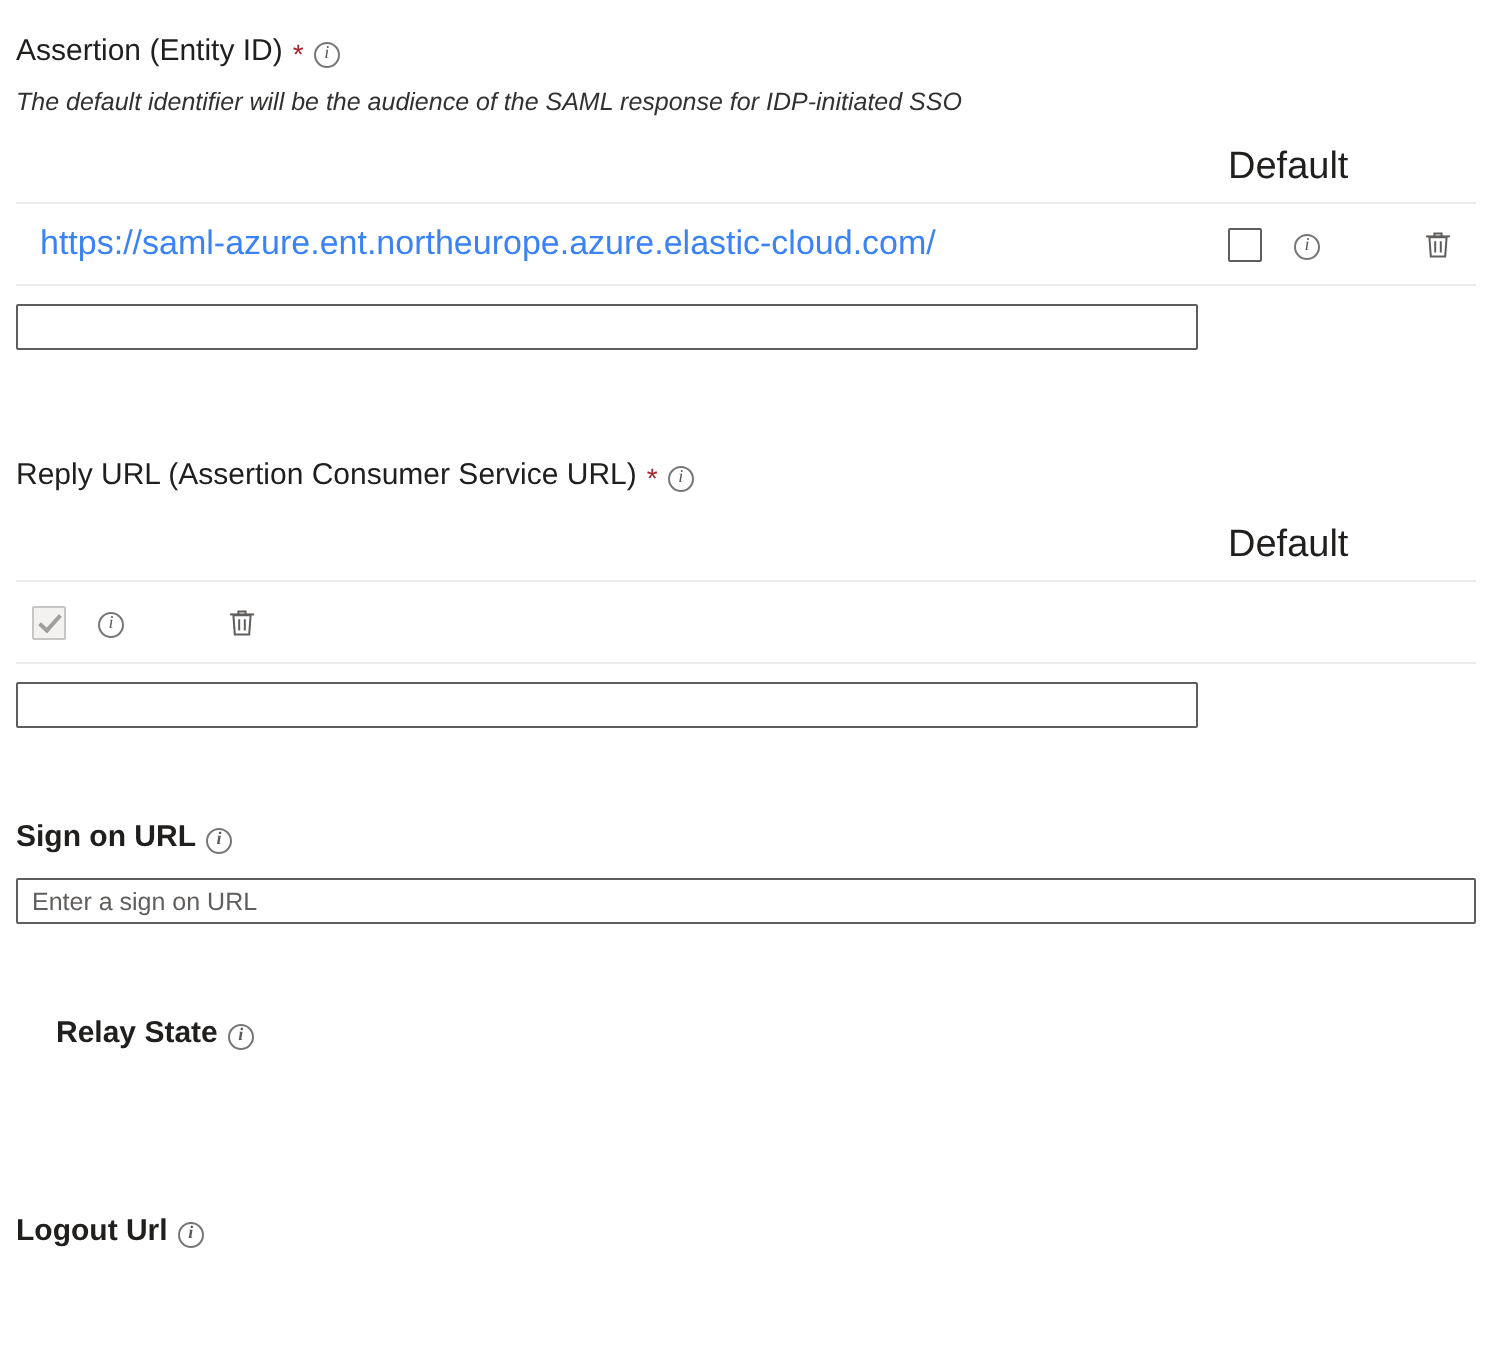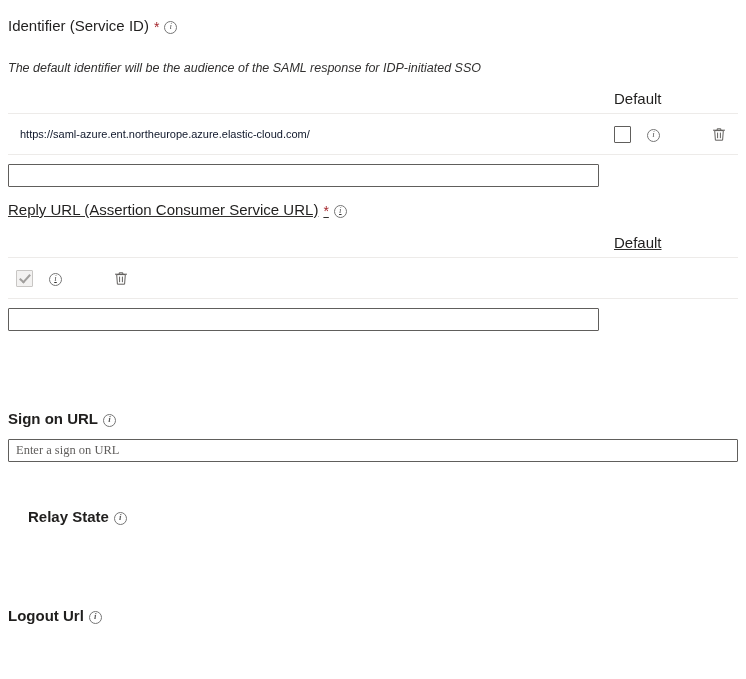--- a/index.html
+++ b/index.html
@@ -37,21 +37,21 @@
     color: #a4262c;
     font-size: 14px;
     line-height: 14px;
     position: relative;
     top: 1px;
   }
   .hint-text {
     font-style: italic;
     font-size: 12.5px;
     color: #323130;
-    margin-top: 24px;
+    margin-top: 7px;
     line-height: 16px;
   }
 
   
   .info-icon {
     display: inline-flex;
     align-items: center;
     justify-content: center;
     width: 13px;
     height: 13px;
@@ -77,36 +77,36 @@
   }
   .col-head-row {
     display: flex;
     align-items: flex-end;
     border-bottom: 1px solid #edebe9;
     padding-bottom: 6px;
   }
   .col-head-spacer { flex: 1 1 auto; }
   .col-head-default {
     width: 132px;
-    font-size: 15px;
+    font-size: 19px;
     color: #201f1e;
     font-weight: 400;
     padding-left: 8px;
     box-sizing: border-box;
   }
   .value-row {
     display: flex;
     align-items: center;
     border-bottom: 1px solid #edebe9;
     min-height: 40px;
   }
   .value-cell {
     flex: 1 1 auto;
-    font-size: 11px;
-    color: #0f172a;
+    font-size: 17px;
+    color: #3b82f6;
     padding: 0 12px;
     white-space: nowrap;
     overflow: hidden;
     text-overflow: ellipsis;
   }
   .controls-cell {
     width: 132px;
     display: flex;
     align-items: center;
     gap: 16px;
@@ -170,46 +170,46 @@
     border-radius: 1px;
   }
 
   
   .full-input {
     display: block;
     width: 730px;
     height: 23px;
     border: 1px solid #605e5c;
     box-sizing: border-box;
-    font-family: Liberation Serif, serif;
+    font-family: Liberation Sans, sans-serif;
     font-size: 12.5px;
     color: #201f1e;
     padding: 0 7px;
     background: #ffffff;
     outline: none;
     border-radius: 1px;
   }
   .full-input::placeholder { color: #605e5c; }
 
   
   .block-identifier { position: absolute; left: 8px; top: 16px; width: 730px; }
-  .block-reply      { position: absolute; left: 8px; top: 200px; width: 730px; text-decoration: underline; }
+  .block-reply      { position: absolute; left: 8px; top: 228px; width: 730px; }
   .block-signon     { position: absolute; left: 8px; top: 409px; width: 730px; }
   .block-relay      { position: absolute; left: 8px; top: 507px; width: 730px; margin-left: 20px; }
   .block-logout     { position: absolute; left: 8px; top: 606px; width: 730px; }
   .simple-label-row { margin-bottom: 10px; font-weight: bold; }
 </style>
 </head>
 <body>
 
 <div class="page">
 
   <div class="block-identifier">
     <div class="field-label">
-      <span>Identifier (Service ID)</span>
+      <span>Assertion (Entity ID)</span>
       <span class="required-star">*</span>
       <span class="info-icon">
           <span>i</span>
         </span>
     </div>
     <div class="hint-text">The default identifier will be the audience of the SAML response for IDP-initiated SSO</div>
 
     <div class="url-table">
       <div class="col-head-row">
         <div class="col-head-spacer"></div>

